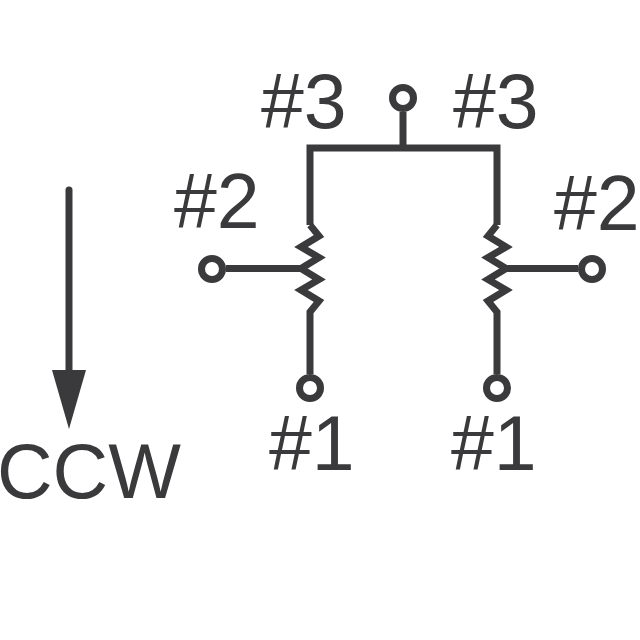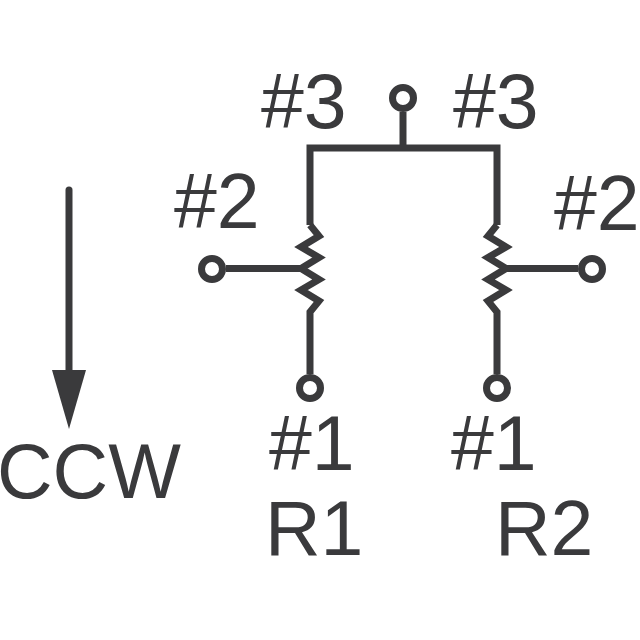--- a/index.html
+++ b/index.html
@@ -67,17 +67,15 @@
       <circle cx="497" cy="388" r="10.5"></circle>
     </g>
   </svg>
 
   <div class="lbl lbl-t3-left">#3</div>
   <div class="lbl lbl-t3-right">#3</div>
   <div class="lbl lbl-t2-left">#2</div>
   <div class="lbl lbl-t2-right">#2</div>
   <div class="lbl lbl-t1-left">#1</div>
   <div class="lbl lbl-t1-right">#1</div>
-  <div class="lbl lbl-r1">R1</div>
-  <div class="lbl lbl-r2">R2</div>
   <div class="lbl lbl-ccw">CCW</div>
 
 </div>
 
 </body></html>

